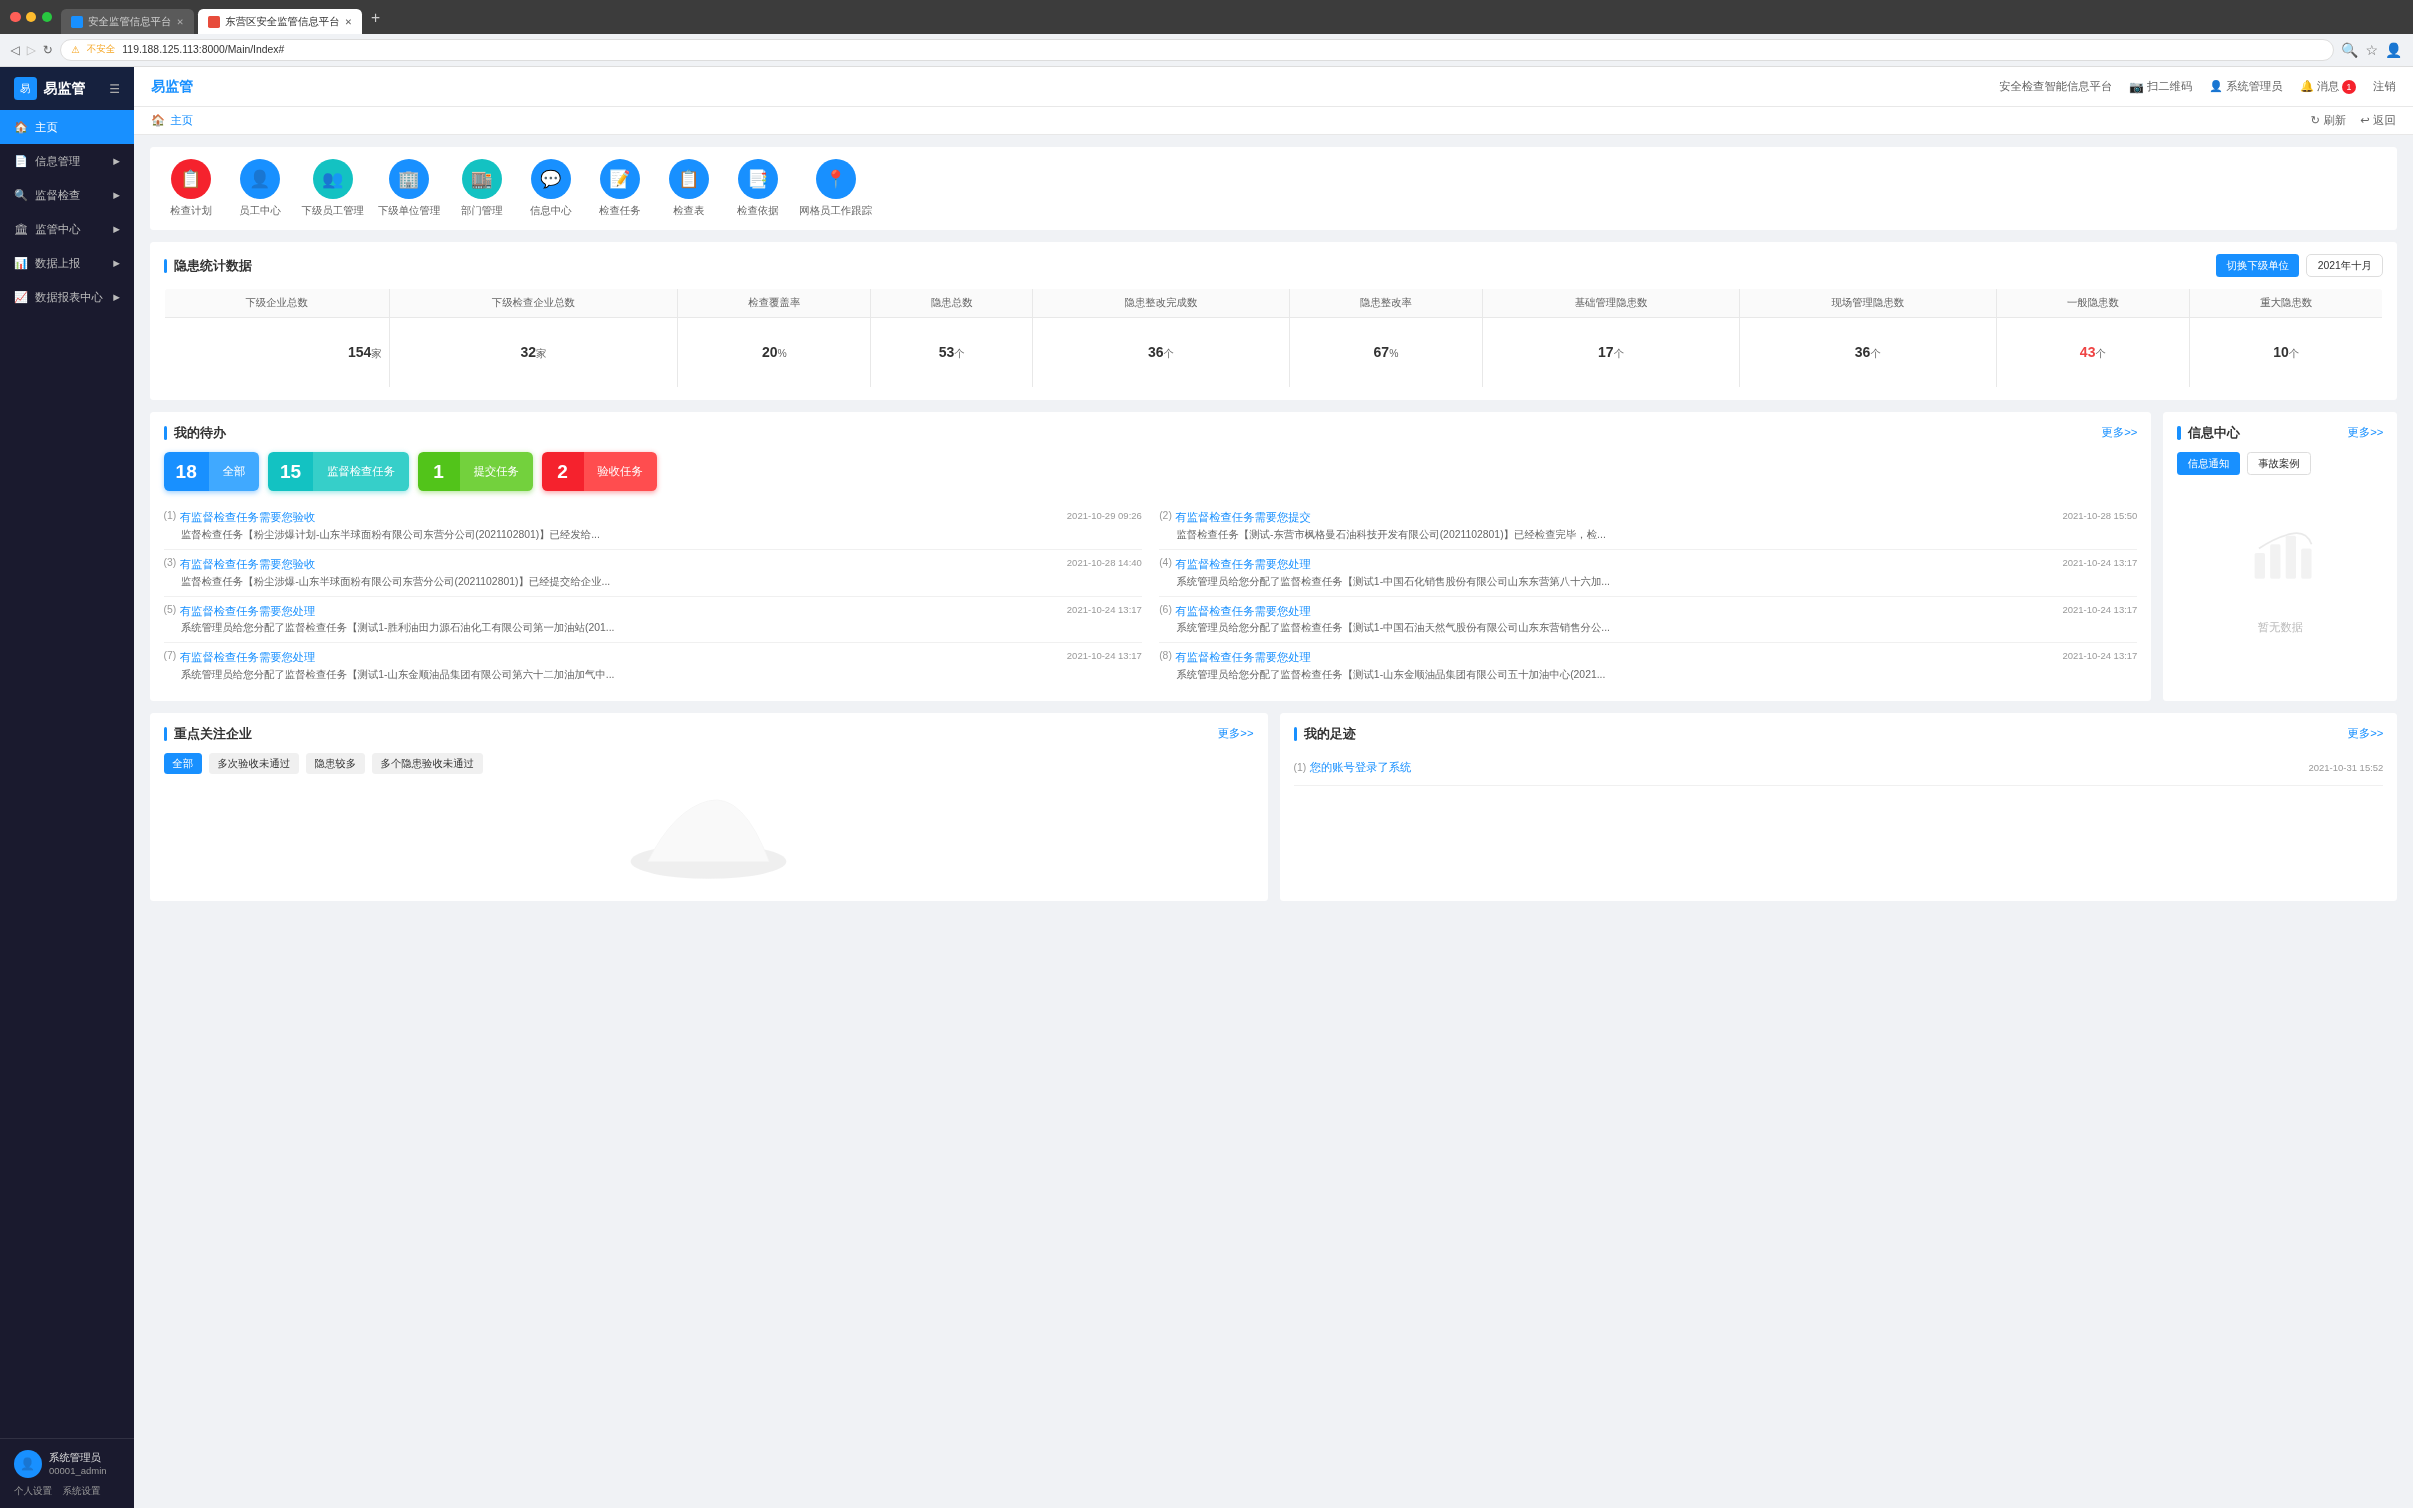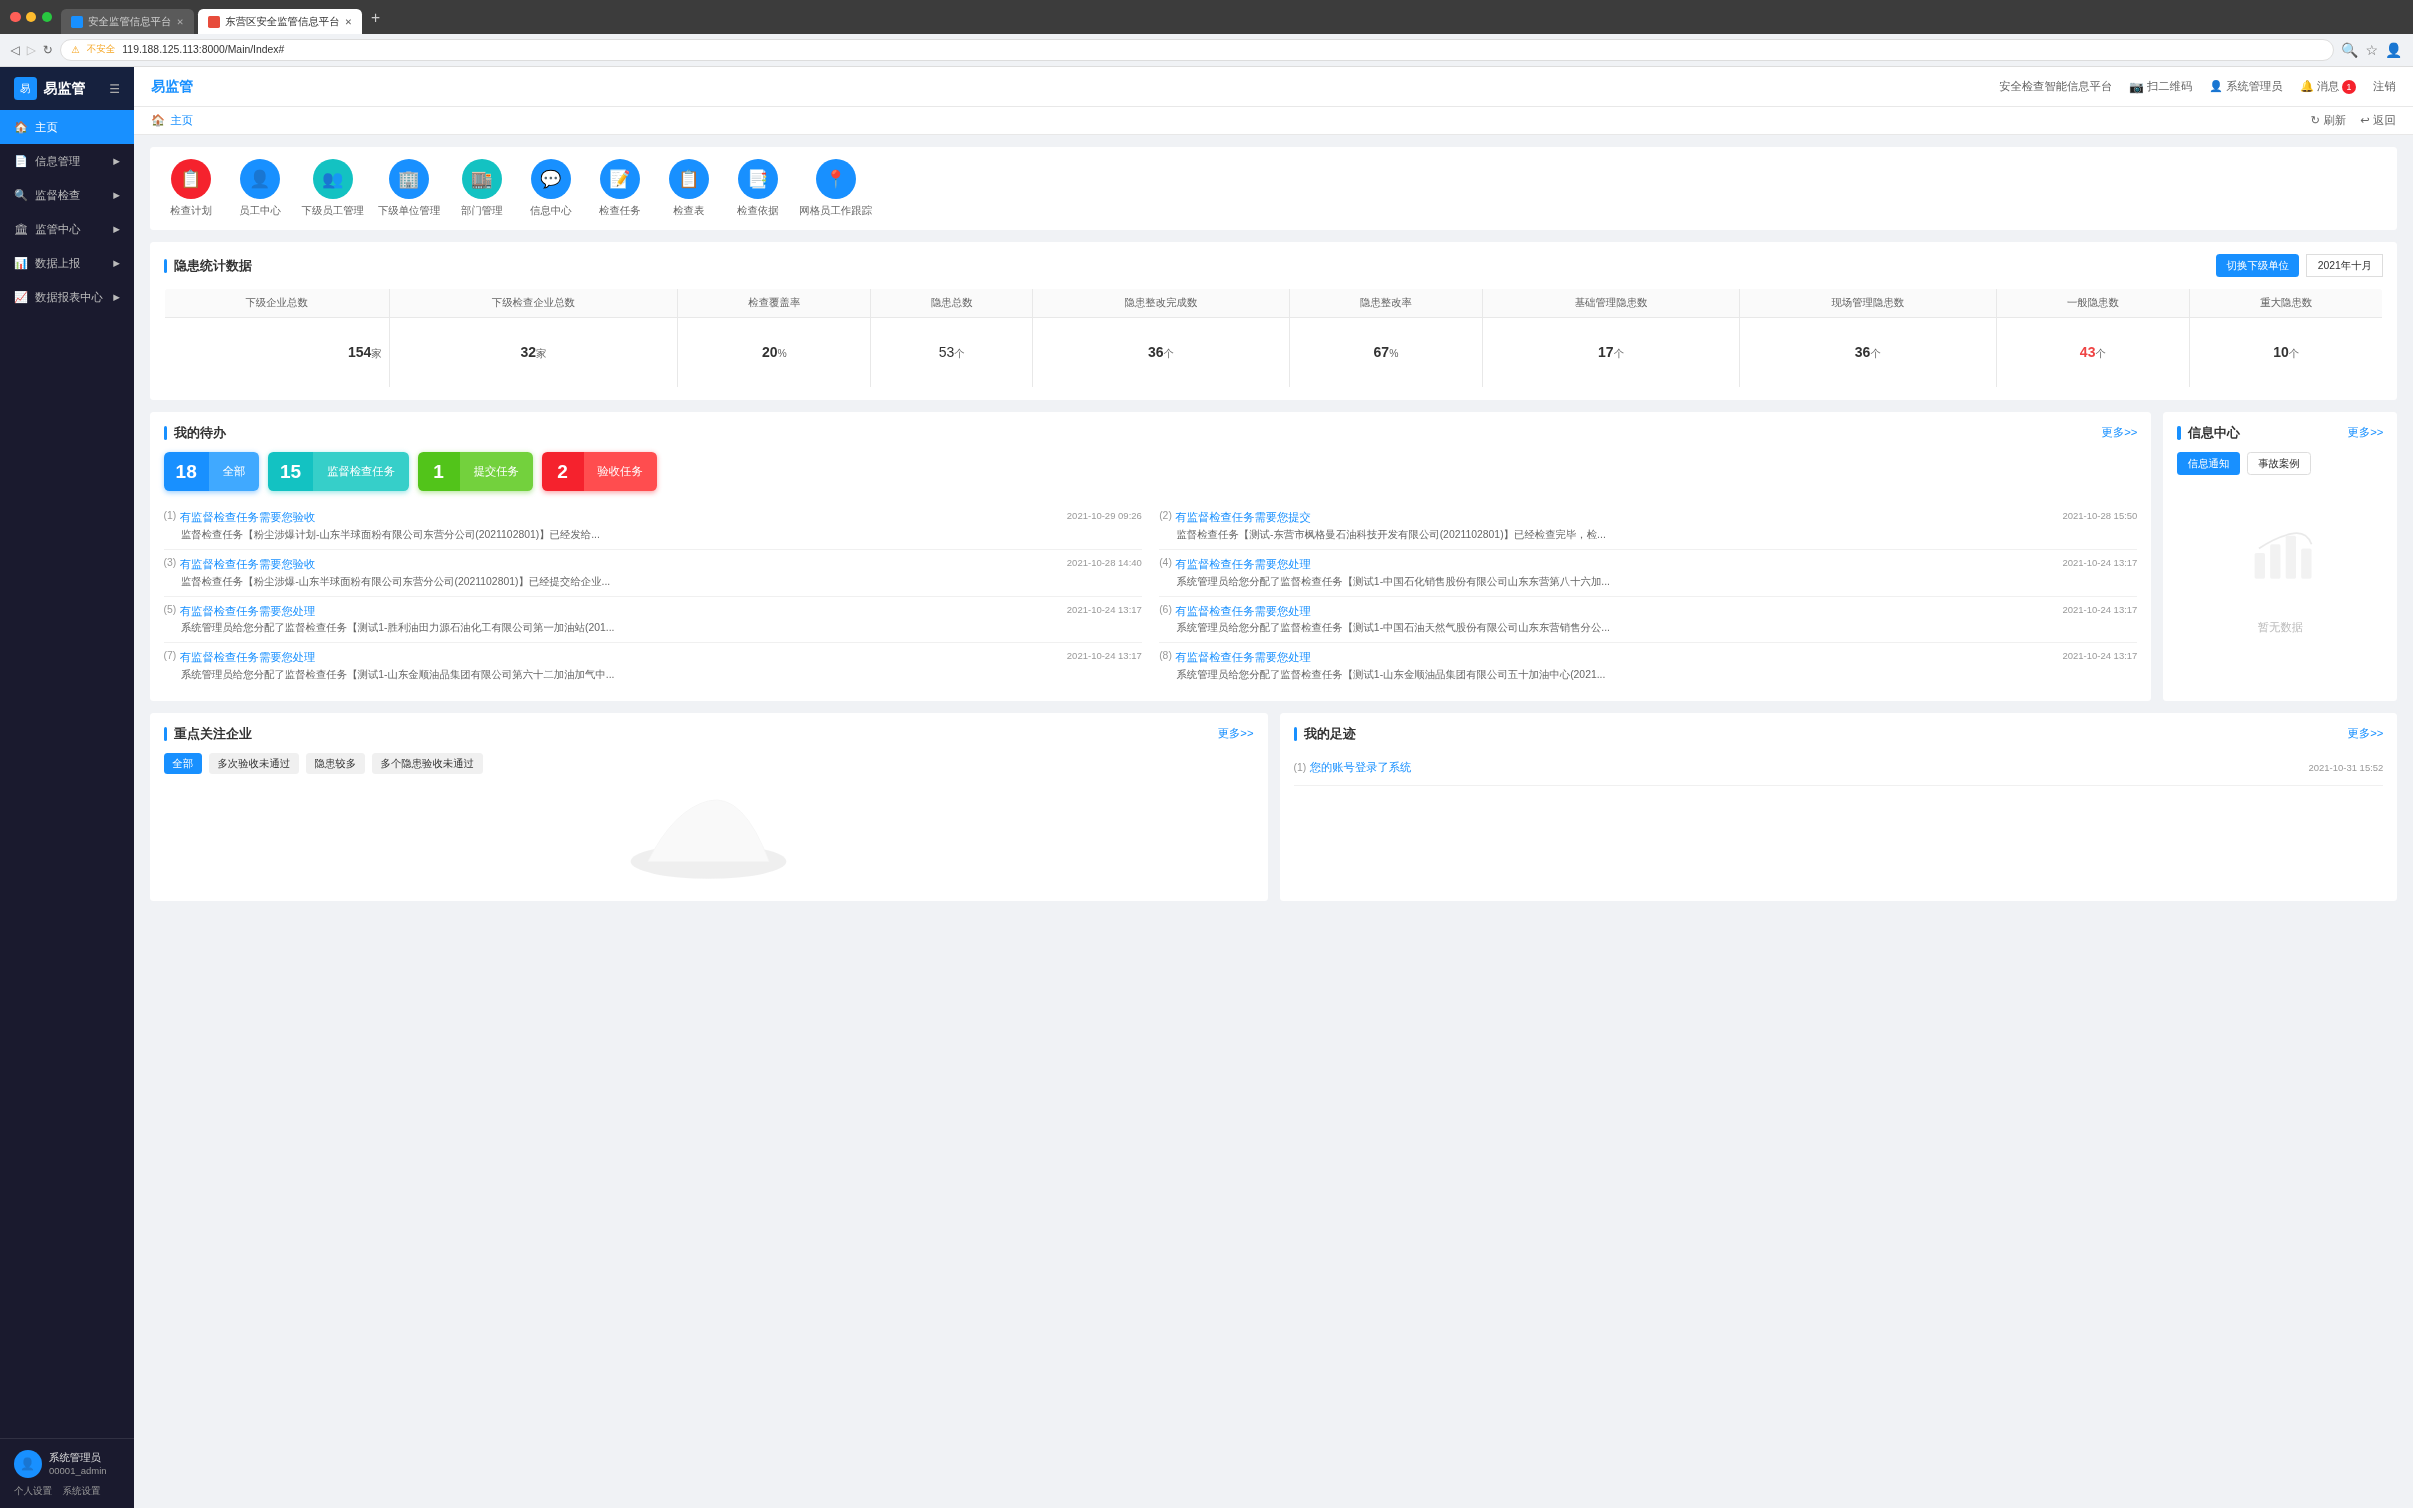--- a/index.html
+++ b/index.html
@@ -206,21 +206,21 @@
       </div>
 
       <div style="background:#fff;border-radius:3.5px;margin-bottom:12px;padding:12px 14px;">
         <div style="display:flex;align-items:center;justify-content:space-between;margin-bottom:10.4px;">
           <div style="display:flex;align-items:center;">
             <span style="display:inline-block;width:3.5px;height:14px;background:#1890ff;border-radius:1.7px;margin-right:7px;"></span>
             <span style="font-size:13px;font-weight:bold;color:#333;">隐患统计数据</span>
           </div>
           <div style="display:flex;gap:7px;">
             <button style="padding:3.5px 10.4px;border-radius:3.5px;font-size:10.4px;cursor:pointer;border:none;background:#1890ff;color:#fff;">切换下级单位</button>
-            <button style="padding:3.5px 10.4px;border-radius:0;font-size:10.4px;cursor:pointer;border:0.9px solid #ddd;background:#fff;color:#333;">2021年十月</button>
+            <button style="padding:3.5px 10.4px;border-radius:5px;font-size:10.4px;cursor:pointer;border:0.9px solid #ddd;background:#fff;color:#333;">2021年十月</button>
           </div>
         </div>
         <table style="width:100%;border-collapse:collapse;border:0.9px solid #e8e8e8;border-radius:3.5px;overflow:hidden;">
           <thead>
             <tr>
               <th style="background:#fafafa;padding:7px 5.2px;font-size:10.4px;color:#666;font-weight:500;border-right:0.9px solid #e8e8e8;border-bottom:0.9px solid #e8e8e8;text-align:center;">下级企业总数</th>
               <th style="background:#fafafa;padding:7px 5.2px;font-size:10.4px;color:#666;font-weight:500;border-right:0.9px solid #e8e8e8;border-bottom:0.9px solid #e8e8e8;text-align:center;">下级检查企业总数</th>
               <th style="background:#fafafa;padding:7px 5.2px;font-size:10.4px;color:#666;font-weight:500;border-right:0.9px solid #e8e8e8;border-bottom:0.9px solid #e8e8e8;text-align:center;">检查覆盖率</th>
               <th style="background:#fafafa;padding:7px 5.2px;font-size:10.4px;color:#666;font-weight:500;border-right:0.9px solid #e8e8e8;border-bottom:0.9px solid #e8e8e8;text-align:center;">隐患总数</th>
               <th style="background:#fafafa;padding:7px 5.2px;font-size:10.4px;color:#666;font-weight:500;border-right:0.9px solid #e8e8e8;border-bottom:0.9px solid #e8e8e8;text-align:center;">隐患整改完成数</th>
@@ -236,21 +236,21 @@
               <td style="padding:26px 7px;text-align:right;border-right:0.9px solid #e8e8e8;">
                 <span style="font-size:14px;font-weight:bold;color:#333;">154</span><span style="font-size:10.4px;color:#666;">家</span>
               </td>
               <td style="padding:8.7px 7px;text-align:center;border-right:0.9px solid #e8e8e8;">
                 <span style="font-size:14px;font-weight:bold;color:#333;">32</span><span style="font-size:10.4px;color:#666;">家</span>
               </td>
               <td style="padding:8.7px 7px;text-align:center;border-right:0.9px solid #e8e8e8;">
                 <span style="font-size:14px;font-weight:bold;color:#333;">20</span><span style="font-size:10.4px;color:#666;">%</span>
               </td>
               <td style="padding:8.7px 7px;text-align:center;border-right:0.9px solid #e8e8e8;">
-                <span style="font-size:14px;font-weight:normal;color:#333;margin-top:14px;">53</span><span style="font-size:10.4px;color:#666;">个</span>
+                <span style="font-size:14px;font-weight:bold;color:#333;margin-top:14px;">53</span><span style="font-size:10.4px;color:#666;">个</span>
               </td>
               <td style="padding:8.7px 7px;text-align:center;border-right:0.9px solid #e8e8e8;">
                 <span style="font-size:14px;font-weight:bold;color:#333;">36</span><span style="font-size:10.4px;color:#666;">个</span>
               </td>
               <td style="padding:8.7px 7px;text-align:center;border-right:0.9px solid #e8e8e8;">
                 <span style="font-size:14px;font-weight:bold;color:#333;">67</span><span style="font-size:10.4px;color:#666;">%</span>
               </td>
               <td style="padding:8.7px 7px;text-align:center;border-right:0.9px solid #e8e8e8;">
                 <span style="font-size:14px;font-weight:bold;color:#333;">17</span><span style="font-size:10.4px;color:#666;">个</span>
               </td>

